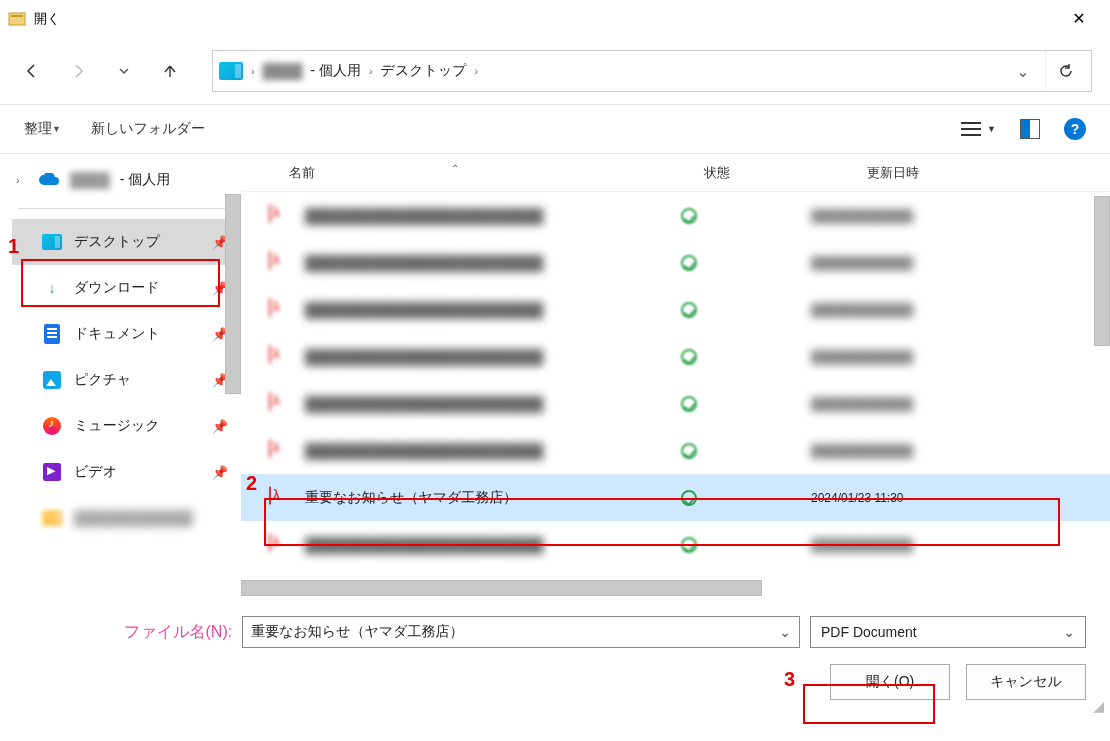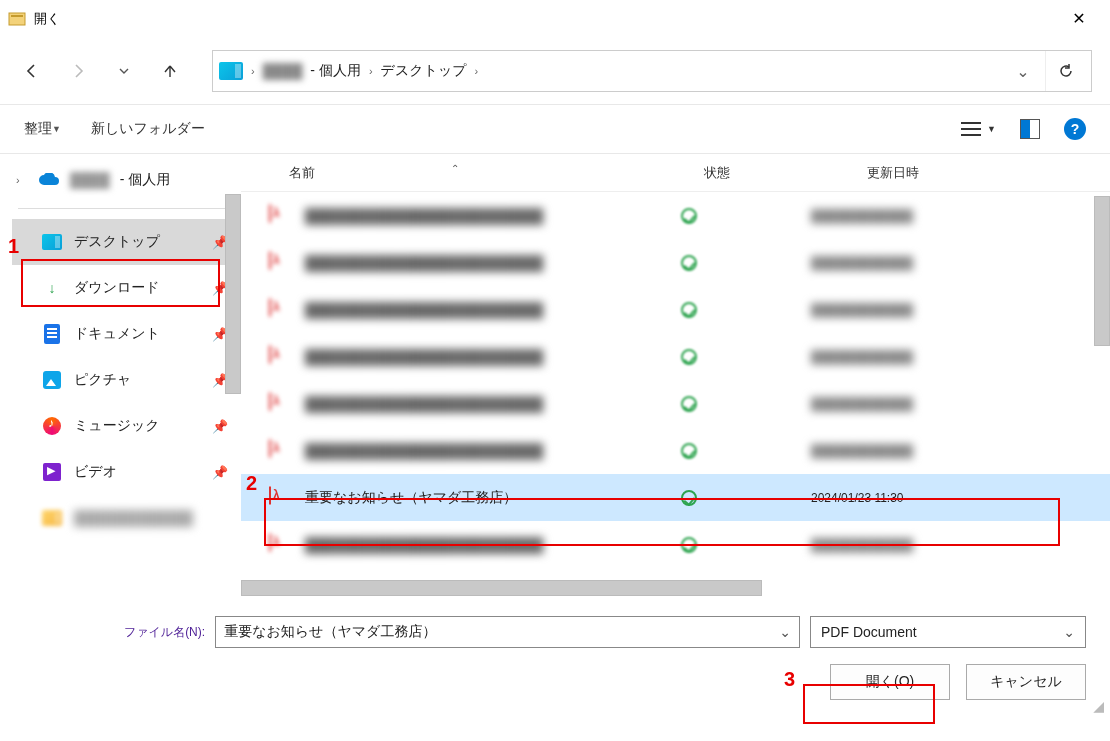--- a/index.html
+++ b/index.html
@@ -67,21 +67,21 @@
 .file-row .fdate { flex: 1; font-size: 12px; color: #888; filter: blur(4px); padding-right: 30px; }
 .file-row.selected { background: #cde8ff; }
 .file-row.selected .fico, .file-row.selected .fname, .file-row.selected .fdate { filter: none; color: #222; }
 .status-circle { width:16px; height:16px; border-radius:50%; border:2px solid #2ea44f; position:relative; filter: blur(1px); }
 .status-circle::after { content:""; position:absolute; left:3px; top:3px; width:5px; height:8px; border-right:2px solid #2ea44f; border-bottom:2px solid #2ea44f; transform: rotate(40deg); }
 .file-row.selected .status-circle { filter: none; }
 .hscroll { position:absolute; bottom:0; left:0; height:16px; width:60%; background:#c9c9c9; border:1px solid #bbb; }
 
 .footer { padding: 20px 24px 20px 24px; }
 .footer-row1 { display: flex; align-items: center; gap: 10px; margin-bottom: 16px; }
-.footer-row1 .fn-label { font-size: 12px; color: #4c1d95; margin-left: 100px; }
+.footer-row1 .fn-label { font-size: 16px; color: #ec4899; margin-left: 100px; }
 .fn-combo { flex: 1; height: 32px; border: 1px solid #888; display: flex; align-items: center; padding: 0 8px; font-size: 14px; color: #222; cursor: text; }
 .fn-combo .dd { margin-left: auto; color: #555; cursor:pointer; }
 .ft-combo { width: 276px; height: 32px; border: 1px solid #888; display: flex; align-items: center; padding: 0 10px; font-size: 14px; color: #222; cursor: pointer; }
 .ft-combo .dd { margin-left: auto; color: #555; }
 .footer-row2 { display: flex; justify-content: flex-end; gap: 16px; position: relative; }
 .btn { width: 120px; height: 36px; border: 1px solid #aaa; background: #fdfdfd; font-size: 14px; color: #222; display:flex; align-items:center; justify-content:center; cursor: pointer; }
 .resize-grip { position:absolute; right:-18px; bottom:-14px; color:#bbb; font-size:14px; transform: rotate(0deg); }
 
 .annot { position: absolute; font-size: 20px; font-weight: bold; color: #e80000; z-index: 50; }
 .annot-box { position: absolute; border: 2px solid #e80000; z-index: 40; pointer-events: none; }

